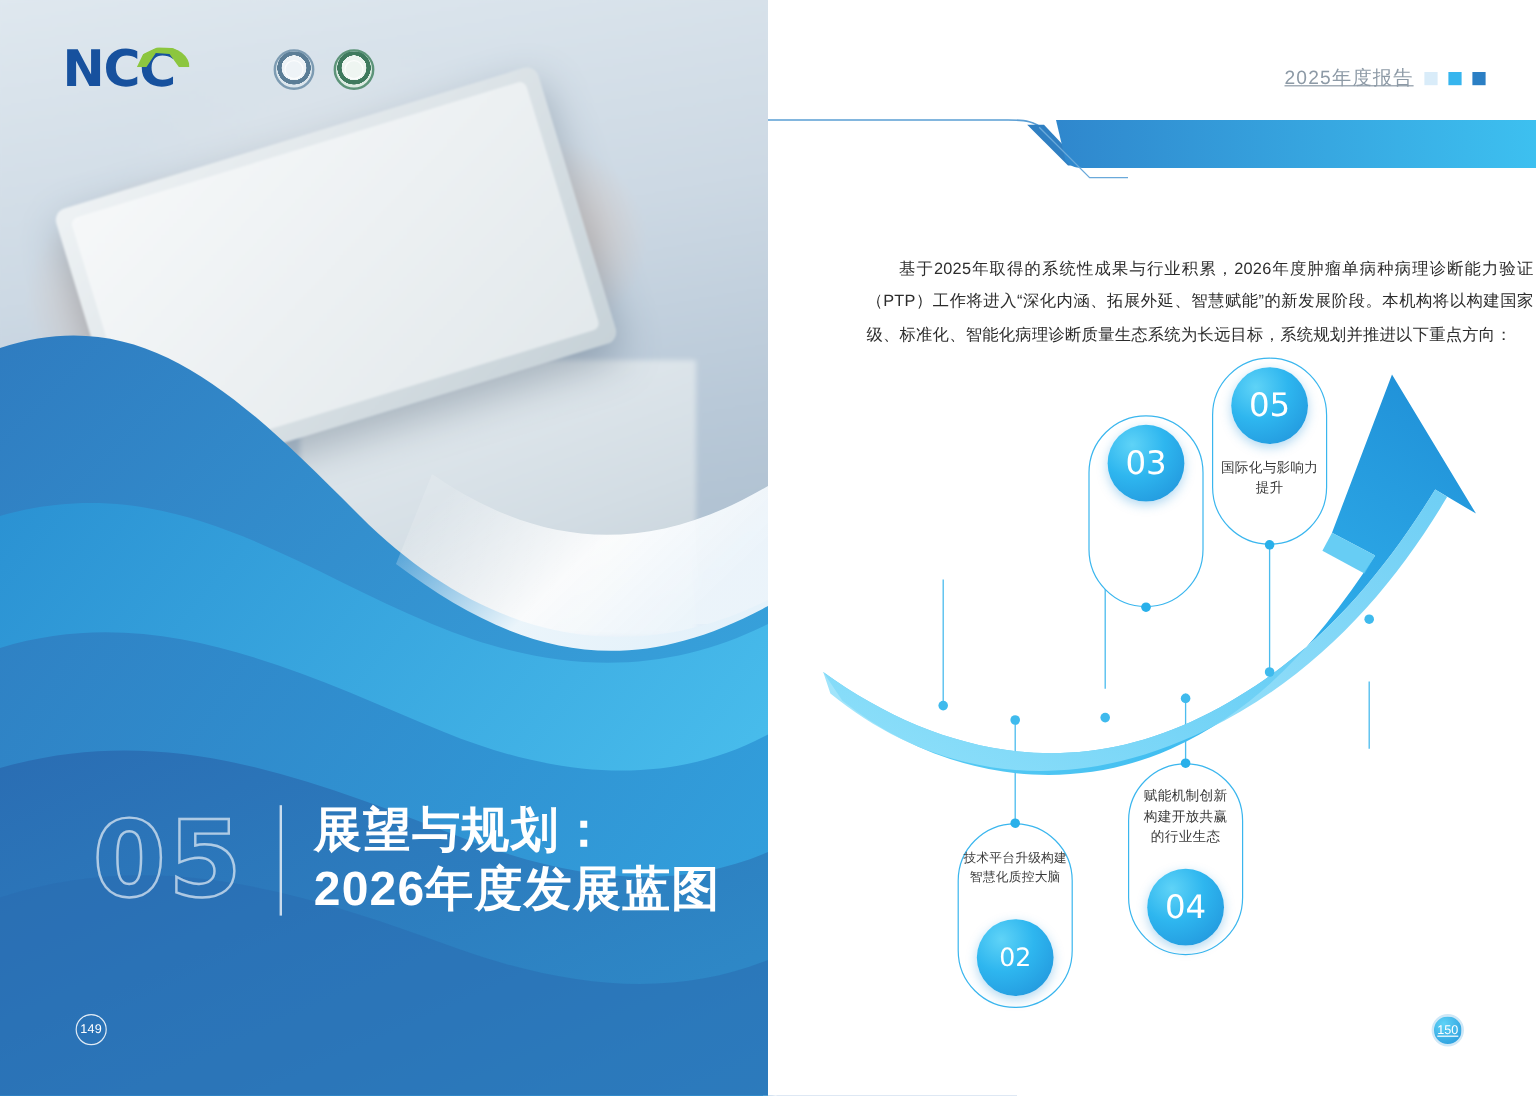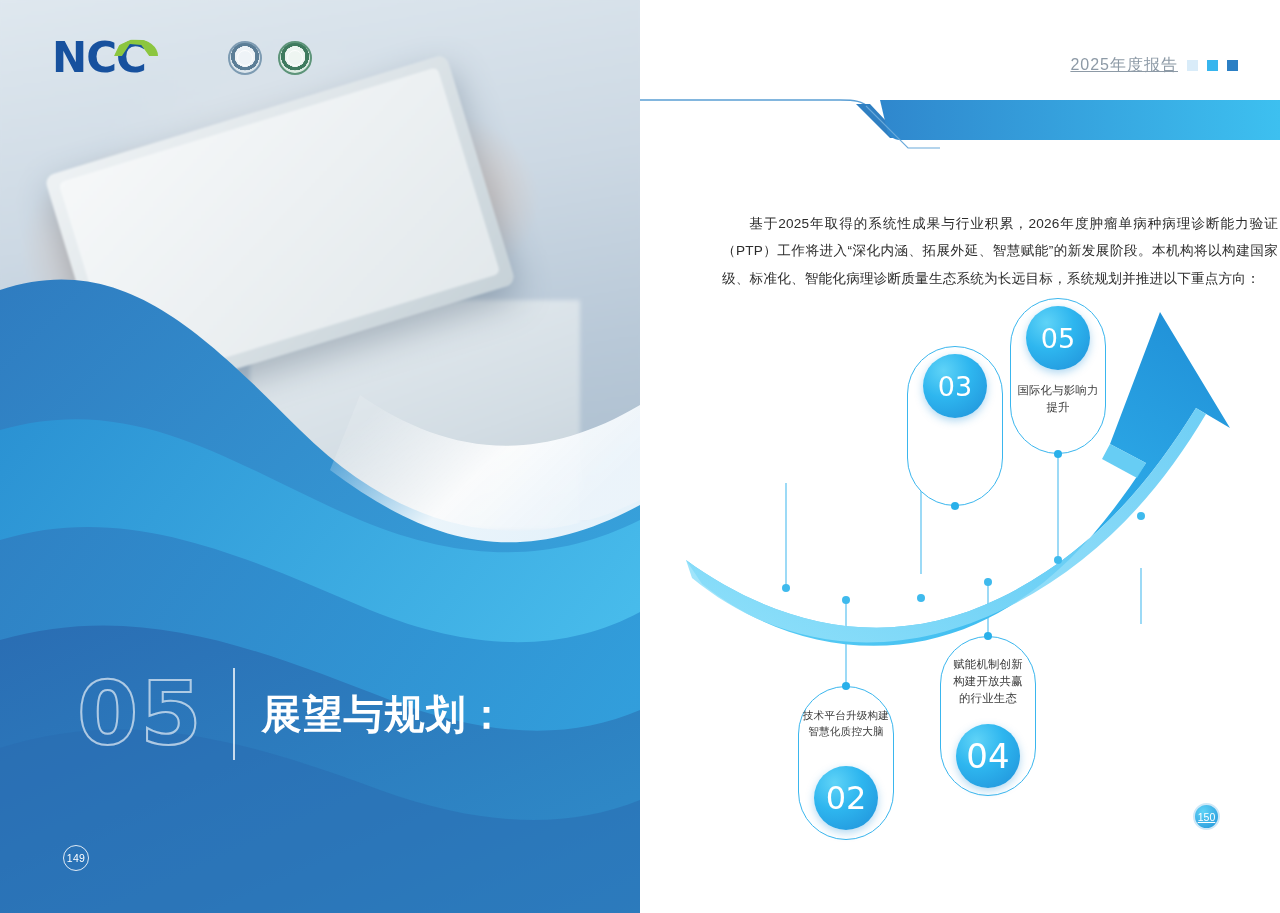--- a/index.html
+++ b/index.html
@@ -114,21 +114,21 @@
     background:radial-gradient(circle at 32% 26%, #5fd3f7 0%, #2eb6ef 42%, #1f8fd8 100%);
     box-shadow:0 3px 9px rgba(31,143,216,.35);
   }
   .ntext {
     position:absolute; text-align:center; color:#3a3a3a;
     font-size:11.4px; line-height:1.48; letter-spacing:.2px; width:100%;
   }
   .dot { position:absolute; width:8px; height:8px; border-radius:50%; background:#29b0ea; }
 
   .pg-right {
-    position:absolute; right:60px; top:803px; width:27px; height:27px; border-radius:50%;
+    position:absolute; right:60px; top:845px; width:27px; height:27px; border-radius:50%;
     background:radial-gradient(circle at 35% 28%, #5fd3f7, #2495d9);
     color:#fff; font-size:10.5px; display:flex; align-items:center; justify-content:center;
     border:2px solid #cfe8f7;
     text-decoration:underline;
   }
 </style>
 </head>
 <body>
 
 <div class="spread">
@@ -182,20 +182,21 @@
       </div>
       <div class="emblem e1"></div>
       <div class="emblem e2"></div>
     </div>
 
     <div class="left-title-block">
       <div class="big-num">05</div>
       <div class="title-div"></div>
       <div class="left-title">
         <div>展望与规划：</div>
+        <div>2026年度发展蓝图</div>
       </div>
     </div>
 
     <div class="pg-left">149</div>
   </div>
 
   <div class="spine"></div>
 
   <div class="right-page">
 
@@ -284,34 +285,34 @@
         </div>
         <div class="dot" style="left:44px;top:152px;"></div>
       </div>
 
       <div class="node" style="left:158px;top:418px;width:96px;height:154px;">
         <div class="cap" style="left:0;top:0;width:96px;height:154px;"></div>
         <div class="ntext" style="top:22px;font-size:10.6px;">
           <div>技术平台升级构建</div>
           <div>智慧化质控大脑</div>
         </div>
-        <div class="circ" style="left:16px;top:80px;width:64px;height:64px;font-size:32px;">
+        <div class="circ" style="left:16px;top:80px;width:64px;height:64px;font-size:21px;">
           <span>02</span>
         </div>
         <div class="dot" style="left:44px;top:-4px;"></div>
       </div>
 
       <div class="node" style="left:300px;top:368px;width:96px;height:160px;">
         <div class="cap" style="left:0;top:0;width:96px;height:160px;"></div>
         <div class="ntext" style="top:20px;">
           <div>赋能机制创新</div>
           <div>构建开放共赢</div>
           <div>的行业生态</div>
         </div>
-        <div class="circ" style="left:16px;top:88px;width:64px;height:64px;font-size:34px;">
+        <div class="circ" style="left:16px;top:88px;width:64px;height:64px;font-size:27px;">
           <span>04</span>
         </div>
         <div class="dot" style="left:44px;top:-4px;"></div>
       </div>
 
 
     </div>
 
     <div class="pg-right">150</div>
   </div>

